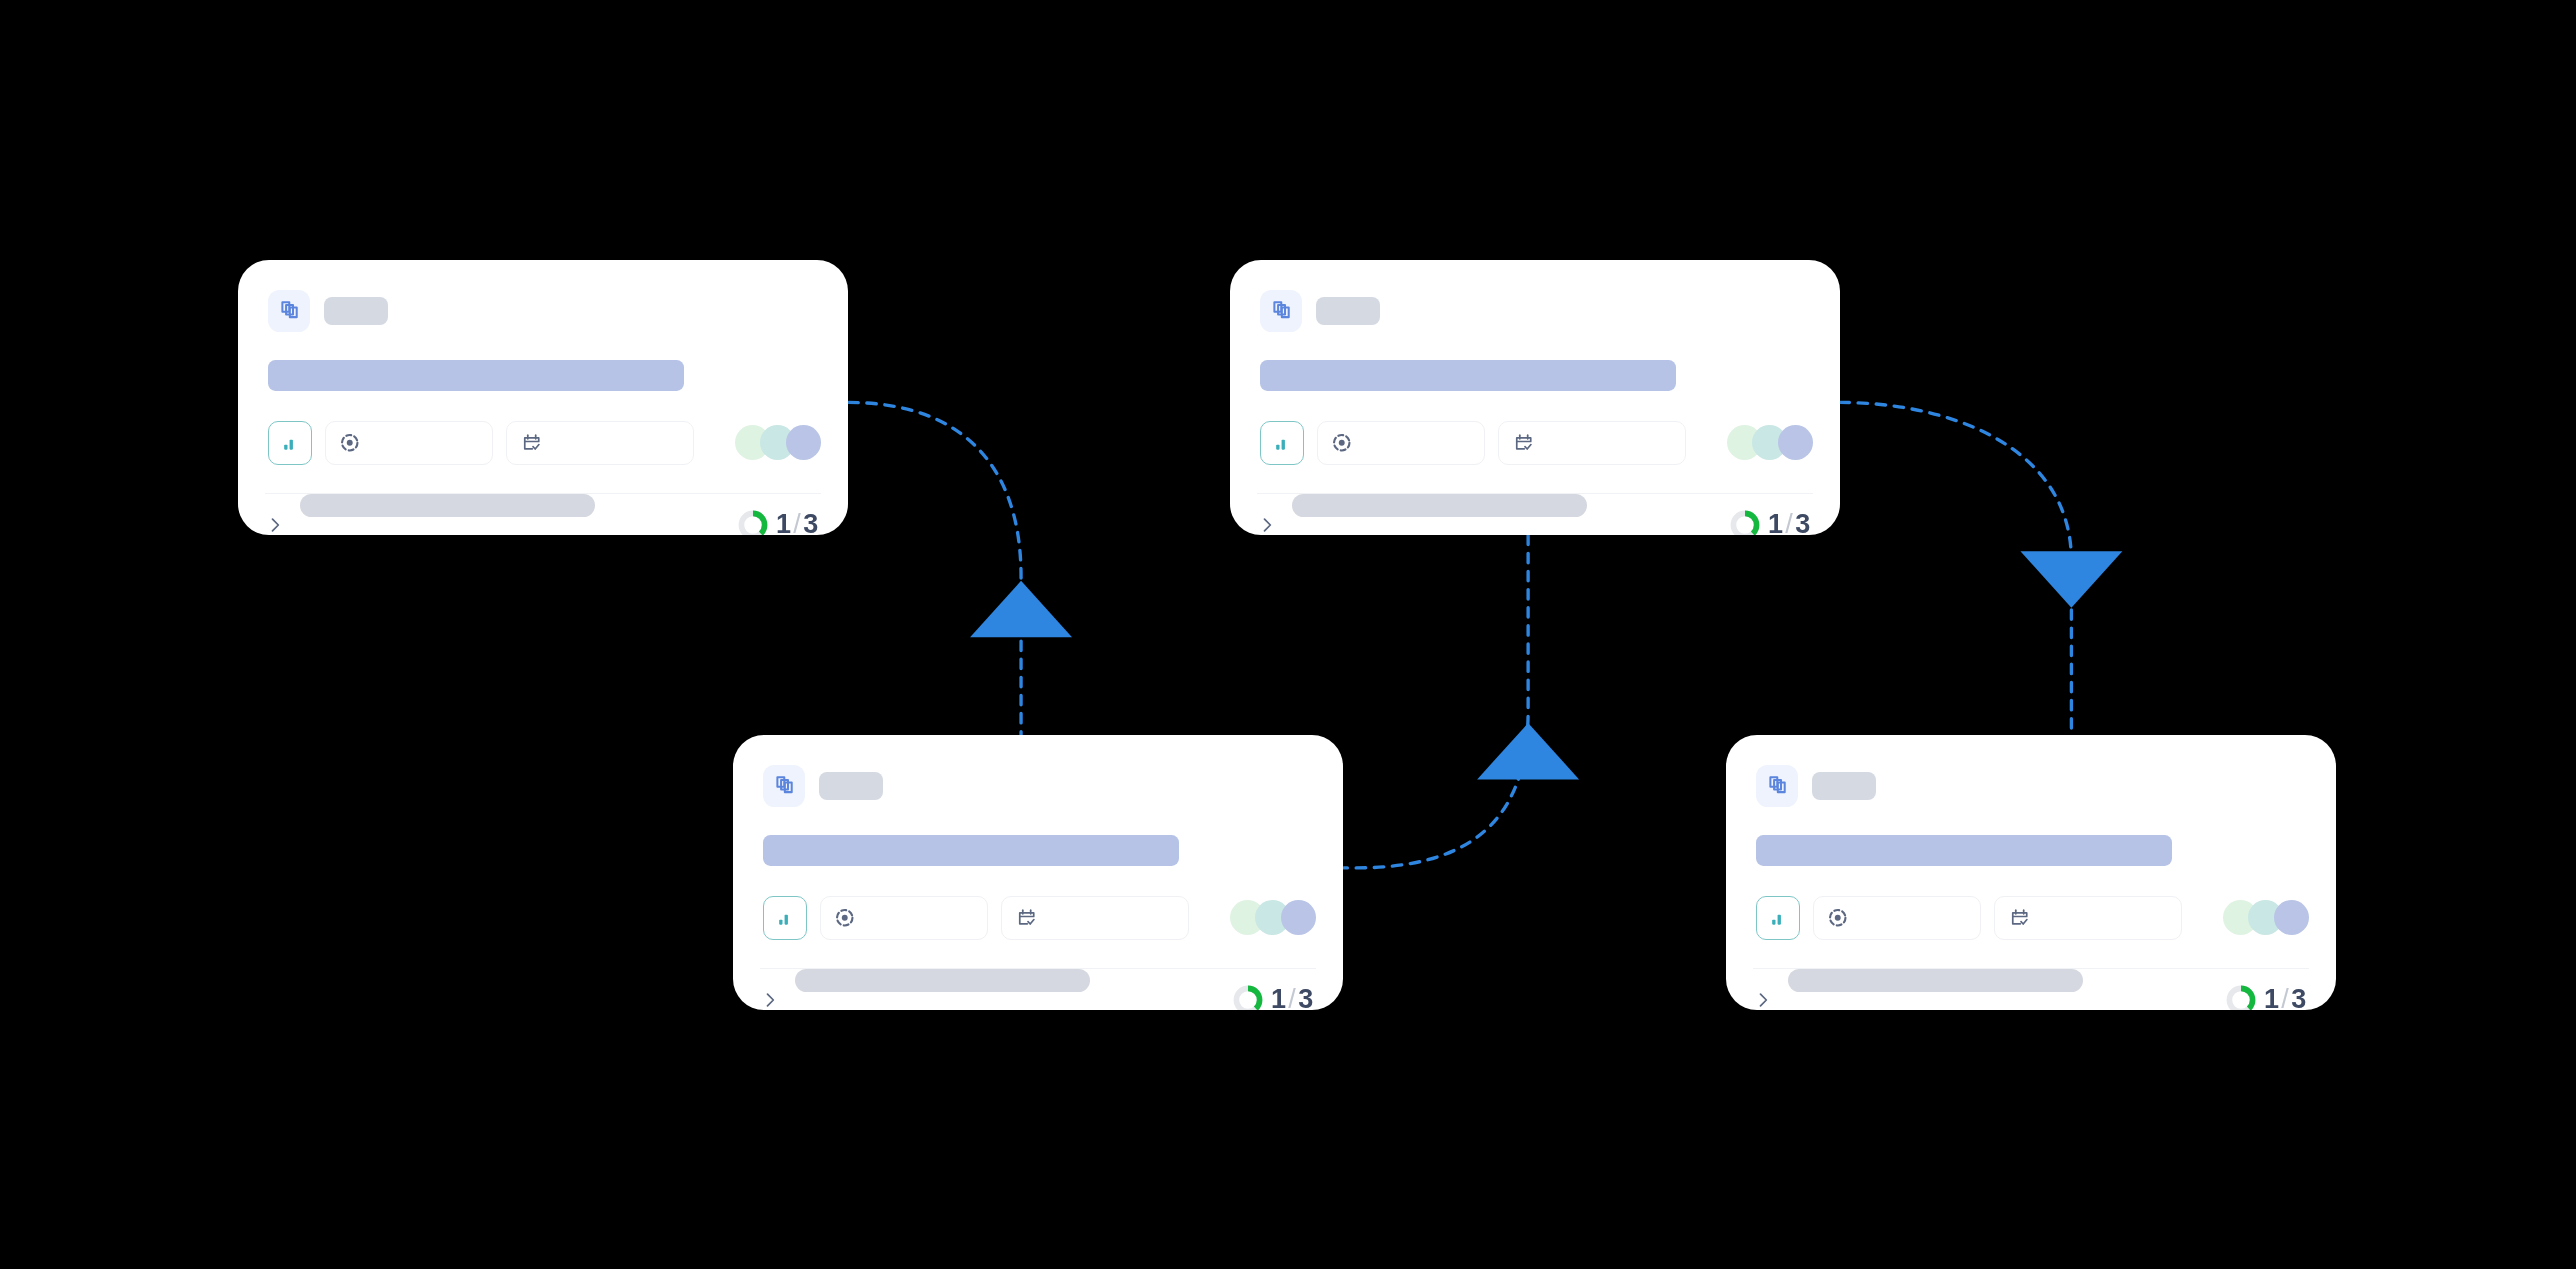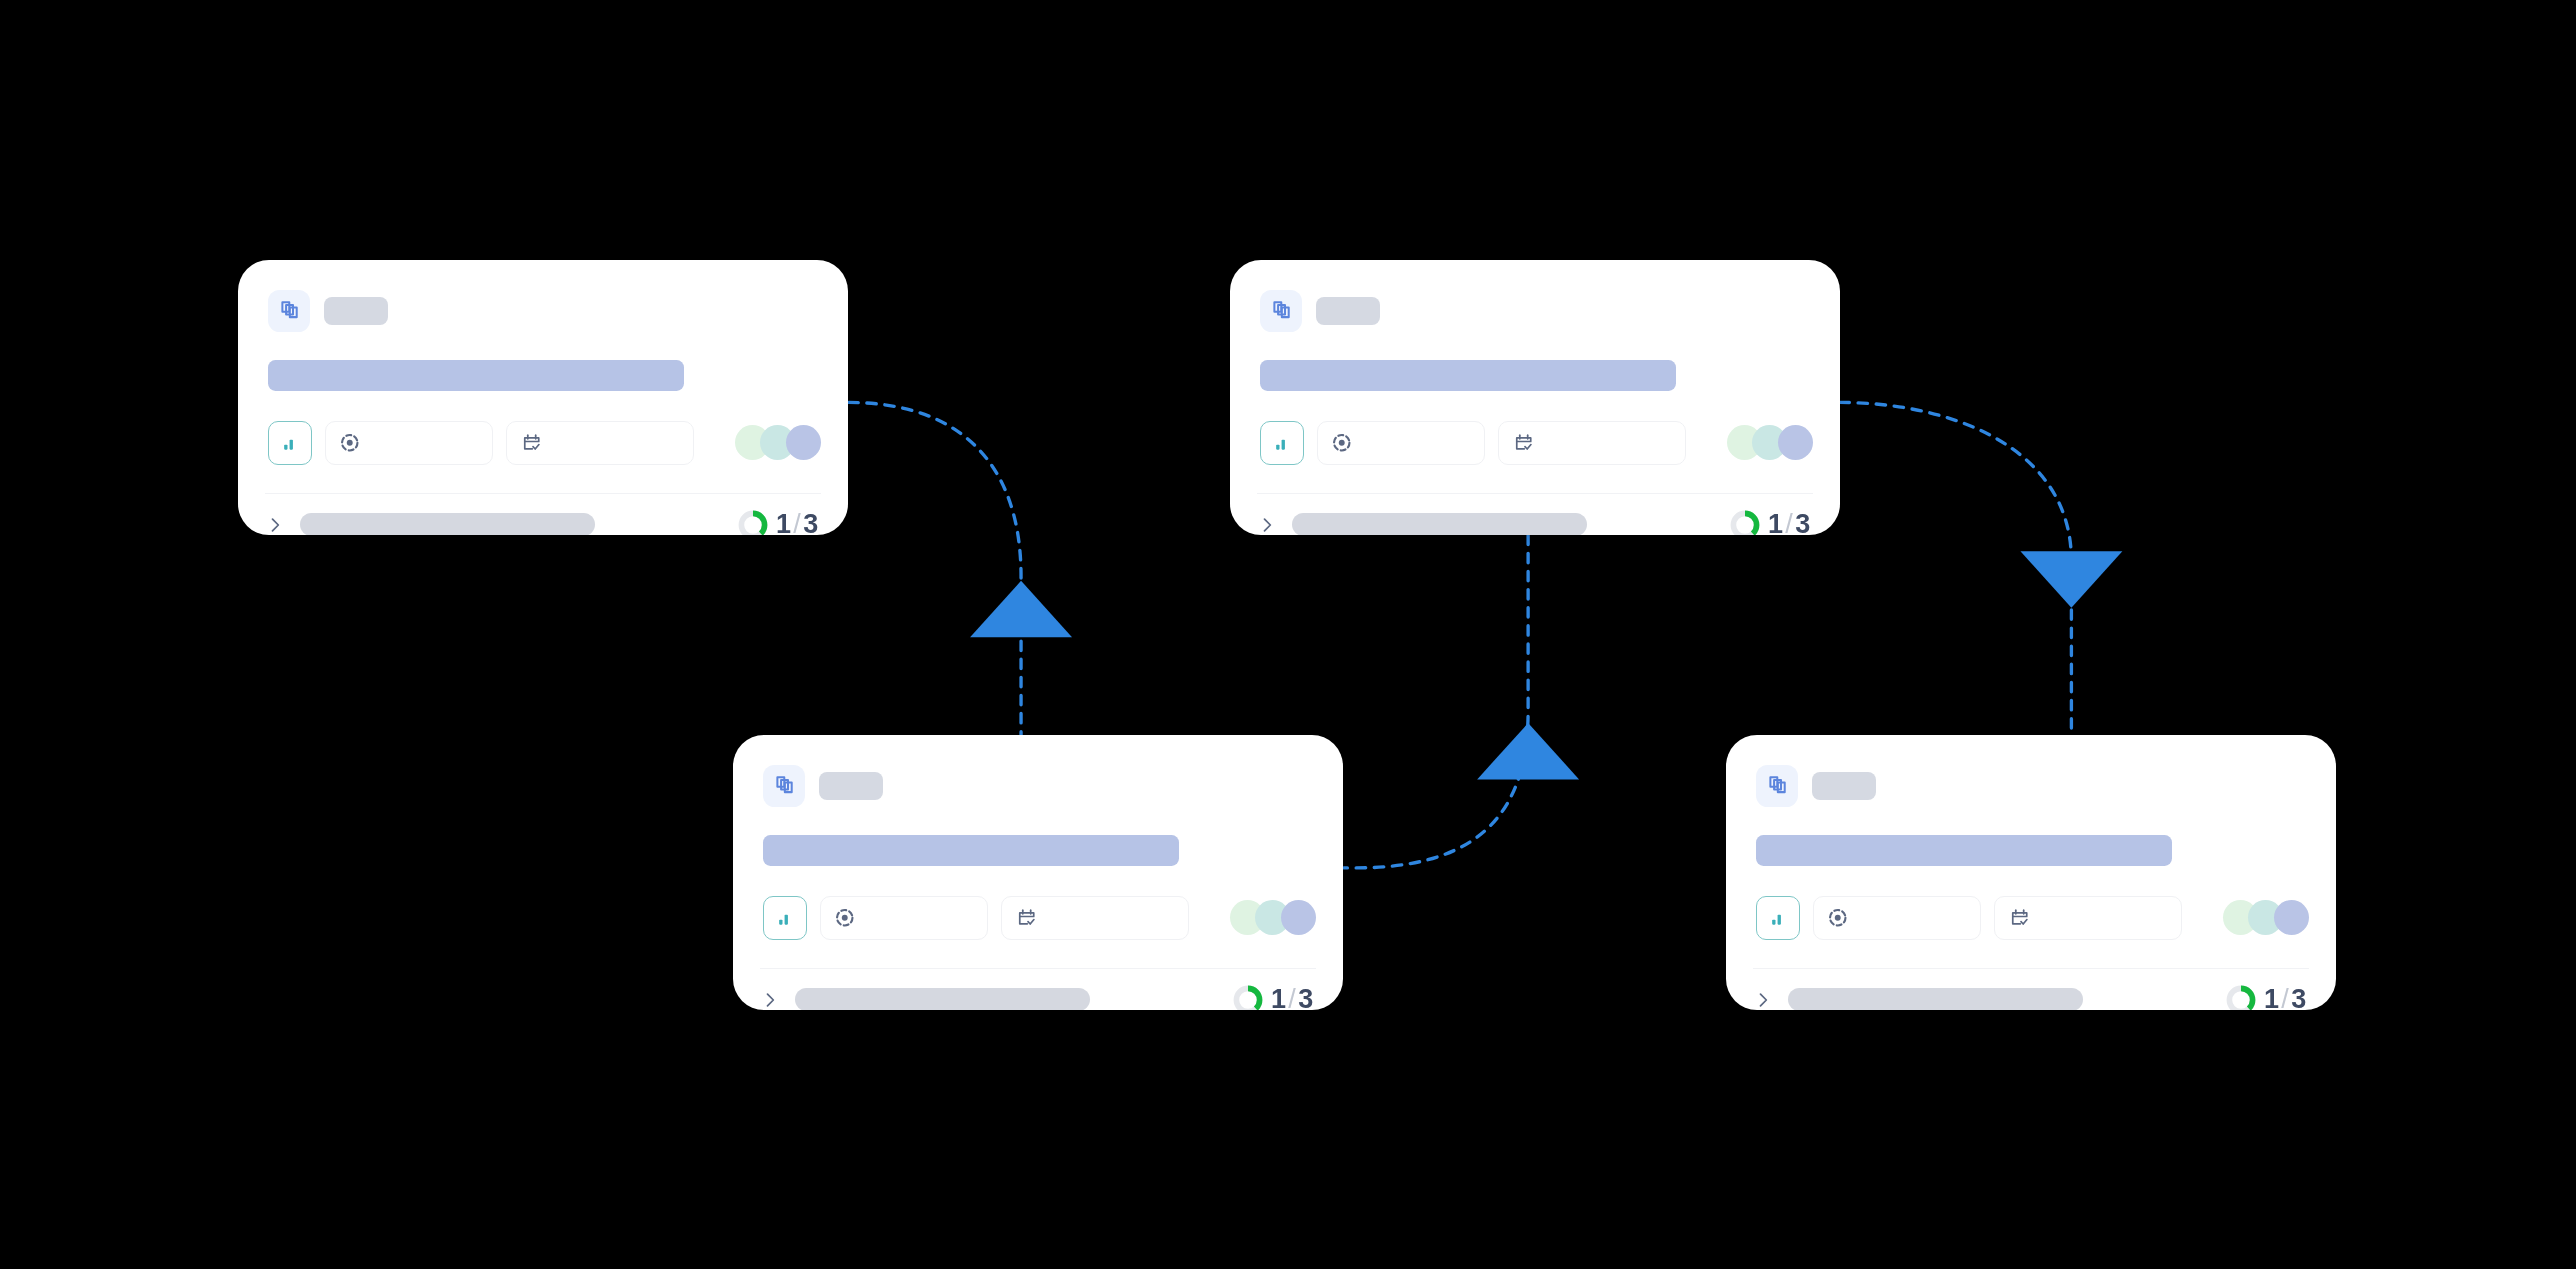--- a/index.html
+++ b/index.html
@@ -125,21 +125,20 @@
   
   .card-divider {
     height: 1.3px;
     background: #f1f2f5;
     margin: 28px 27px 0 27px;
   }
 
   
   .card-footer {
     display: flex;
-    align-items: center;
     padding: 0 29.5px 0 27px;
     height: 62px;
   }
   .footer-chevron {
     flex: 0 0 auto;
     display: flex;
     align-items: center;
     margin-right: 14.8px;
   }
   .footer-chevron svg { display: block; }

